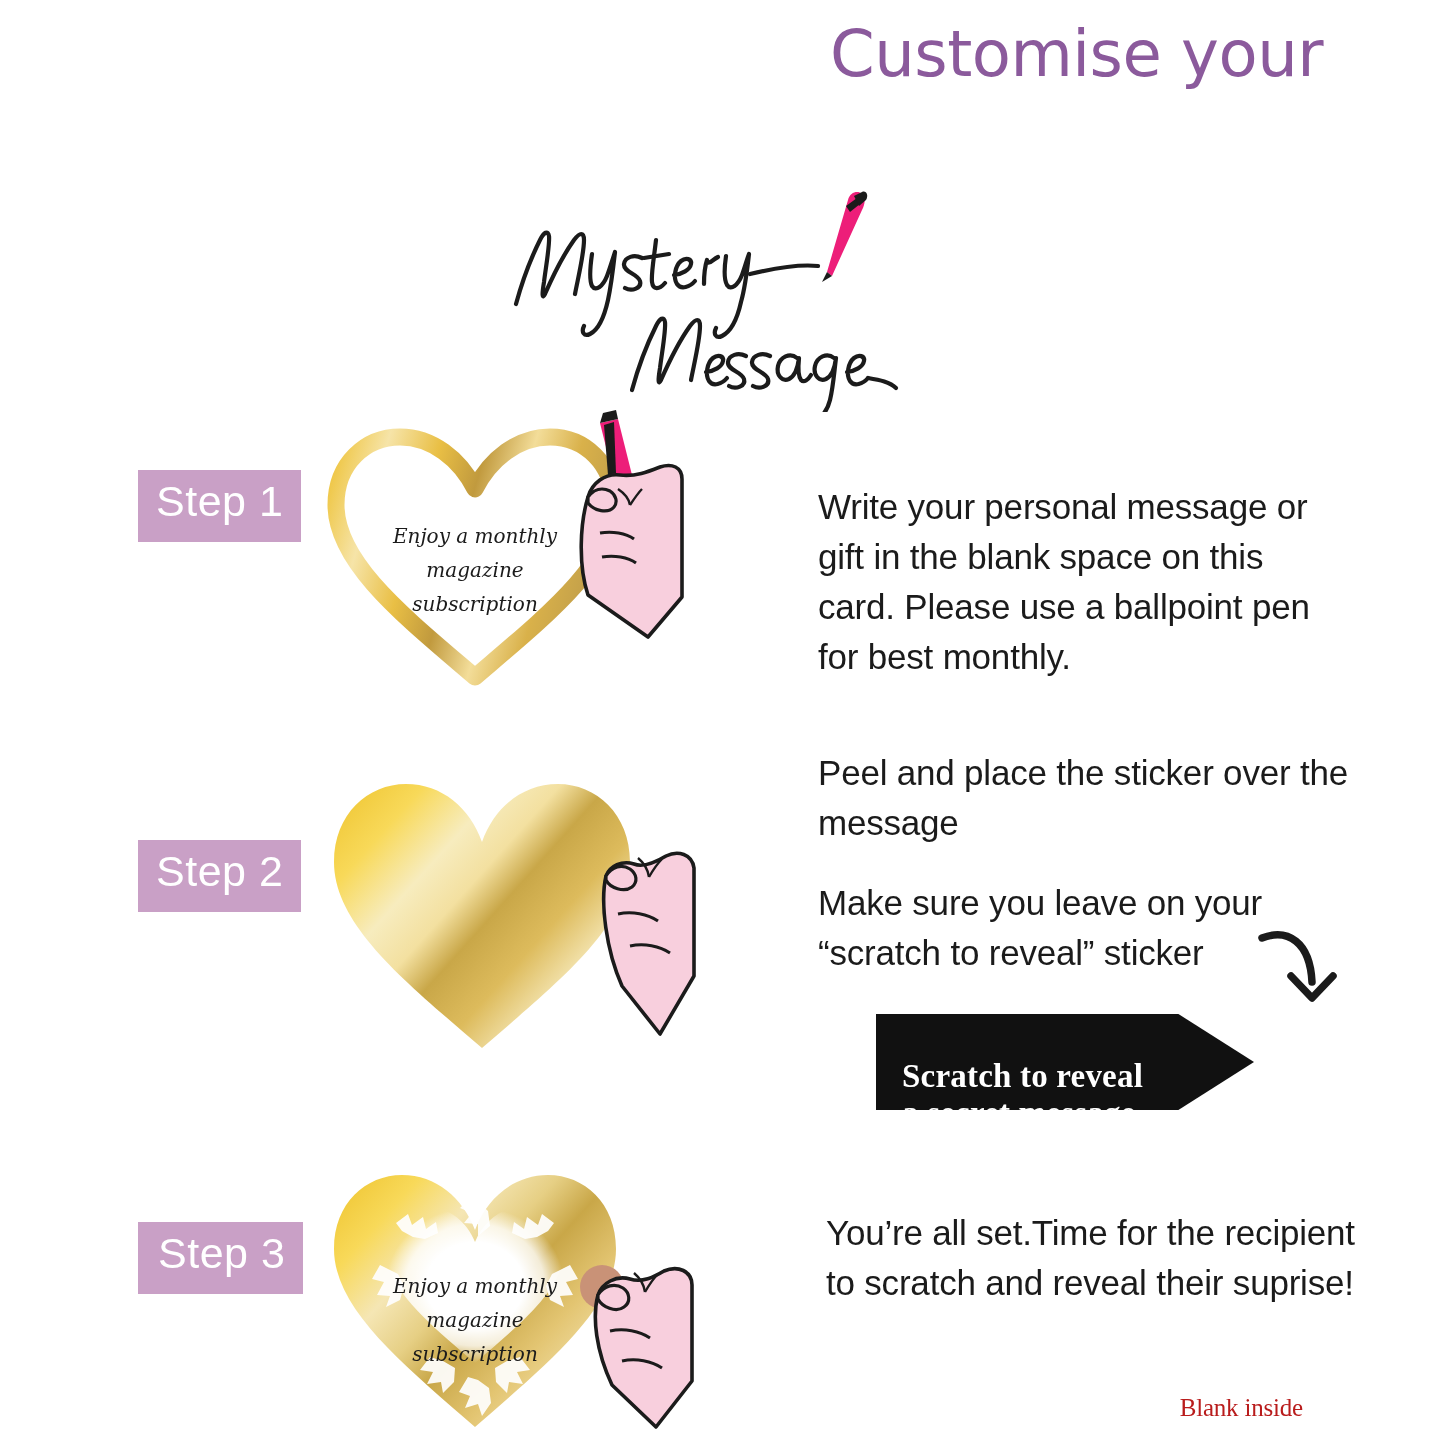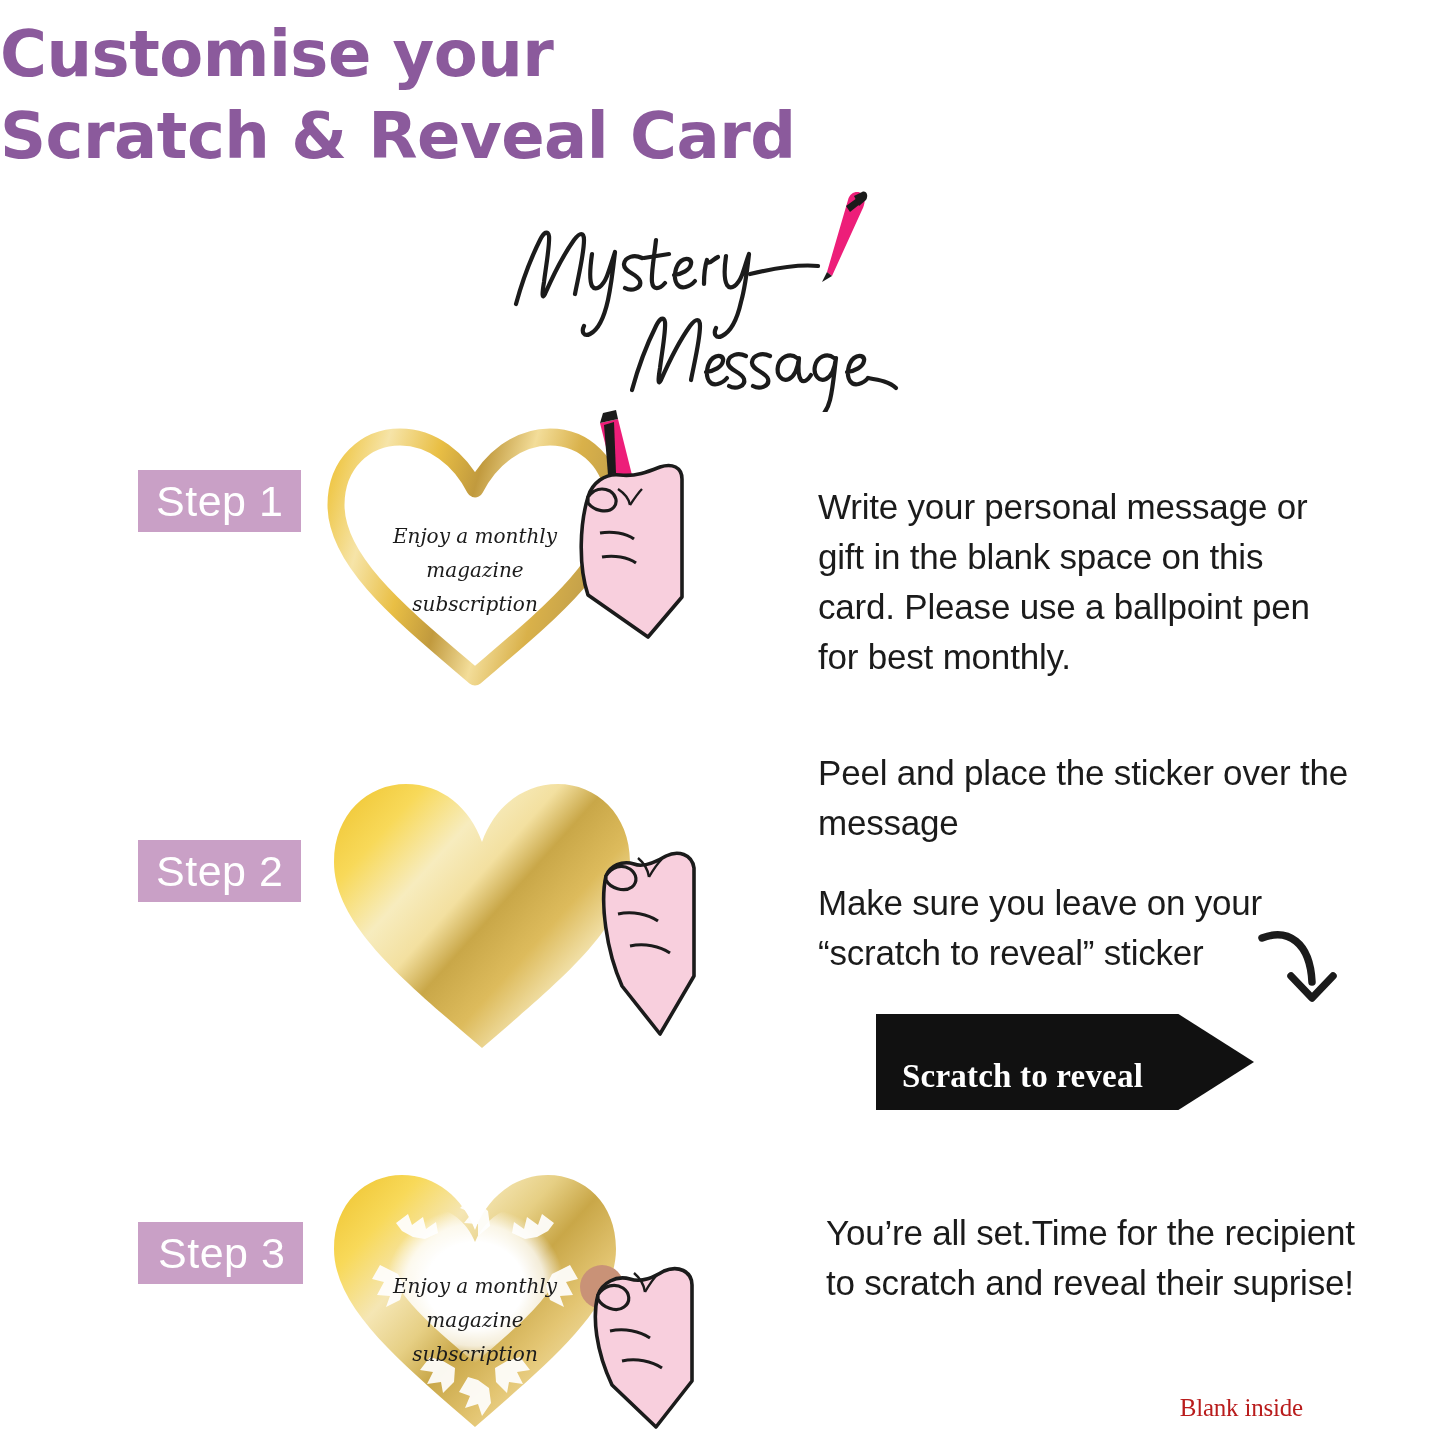--- a/index.html
+++ b/index.html
@@ -15,24 +15,24 @@
     font-family: "Liberation Sans", sans-serif;
     -webkit-font-smoothing: antialiased;
   }
 
   
   #page-title {
     position: absolute;
     left: 0;
     top: 14px;
     width: 1323px;
-    text-align: left;
+    text-align: right;
     color: #8b5a9c;
     font-family: "DejaVu Sans", sans-serif;
-    font-weight: bold;
+    font-weight: normal;
     font-size: 64px;
     line-height: 1.28;
     letter-spacing: -0.5px;
   }
   #page-title .t-line { display: block; }
 
   
   #script-logo {
     position: absolute;
     left: 470px;
@@ -43,21 +43,21 @@
   #script-logo .script-svg { width: 100%; height: 100%; display: block; }
 
   .step-badge {
     position: absolute;
     background: #c9a0c6;
     color: #ffffff;
     font-family: "Liberation Sans", sans-serif;
     font-weight: 400;
     font-size: 43px;
     line-height: 62px;
-    height: 62px;
+    height: 72px;
     padding: 0 18px 2px 18px;
     letter-spacing: 0.5px;
     white-space: nowrap;
     box-sizing: border-box;
   }
   #step-badge-1 { left: 138px; top: 470px; }
   #step-badge-2 { left: 138px; top: 840px; }
   #step-badge-3 { left: 138px; top: 1222px; padding-left: 20px; }
 
   .step-art {
@@ -139,21 +139,20 @@
     font-style: italic;
     fill: #1b1b1b;
     font-size: 20px;
   }
 </style>
 </head>
 <body>
 
 <div id="page-title">
   <span class="t-line">Customise your</span>
-  <span class="t-line">Scratch &amp; Reveal Card</span>
 </div>
 
 <div id="script-logo">
   <svg class="script-svg" viewBox="0 0 500 230" xmlns="http://www.w3.org/2000/svg">
     <g fill="none" stroke="#1b1b1b" stroke-width="4.2" stroke-linecap="round" stroke-linejoin="round">
 
       <path d="M46 122 C52 100 62 74 70 58 C74 50 78 48 79 54 C80 62 76 84 74 100 C72 112 72 118 75 112 C82 96 94 72 104 58 C110 50 114 50 114 58 C114 72 108 96 105 112"></path>
 
       <path d="M122 72 C120 86 119 98 122 104 C126 110 133 104 137 94 C140 86 143 76 145 70 C143 88 141 104 138 118 C134 136 128 148 120 152 C114 155 111 150 114 144"></path>
 
@@ -309,20 +308,21 @@
   <svg viewBox="0 0 80 90" xmlns="http://www.w3.org/2000/svg">
     <path d="M4 18 C30 8, 52 22, 54 62" fill="none" stroke="#1b1b1b" stroke-width="7.5" stroke-linecap="round"></path>
     <path d="M33 56 L54 78 L75 56" fill="none" stroke="#1b1b1b" stroke-width="7.5" stroke-linecap="round" stroke-linejoin="round"></path>
   </svg>
 </div>
 
 <div id="scratch-banner">
   <div class="banner-shape"></div>
   <div class="banner-text">
     <span>Scratch to reveal</span>
+    <span>a secret message</span>
   </div>
 </div>
 
 <div class="step-badge" id="step-badge-3">Step 3</div>
 
 <div class="step-art" id="step-art-3">
   <svg viewBox="0 0 470 290" xmlns="http://www.w3.org/2000/svg">
     <defs>
       <linearGradient id="goldFill3" x1="0" y1="0.1" x2="1" y2="0.9">
         <stop offset="0%" stop-color="#f0c838"></stop>

